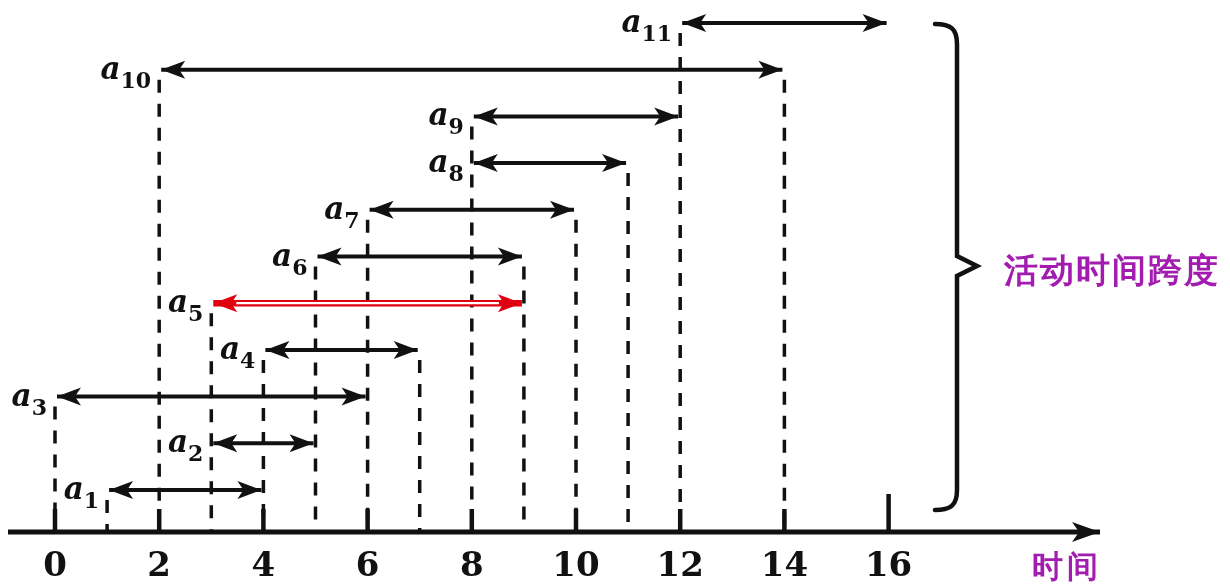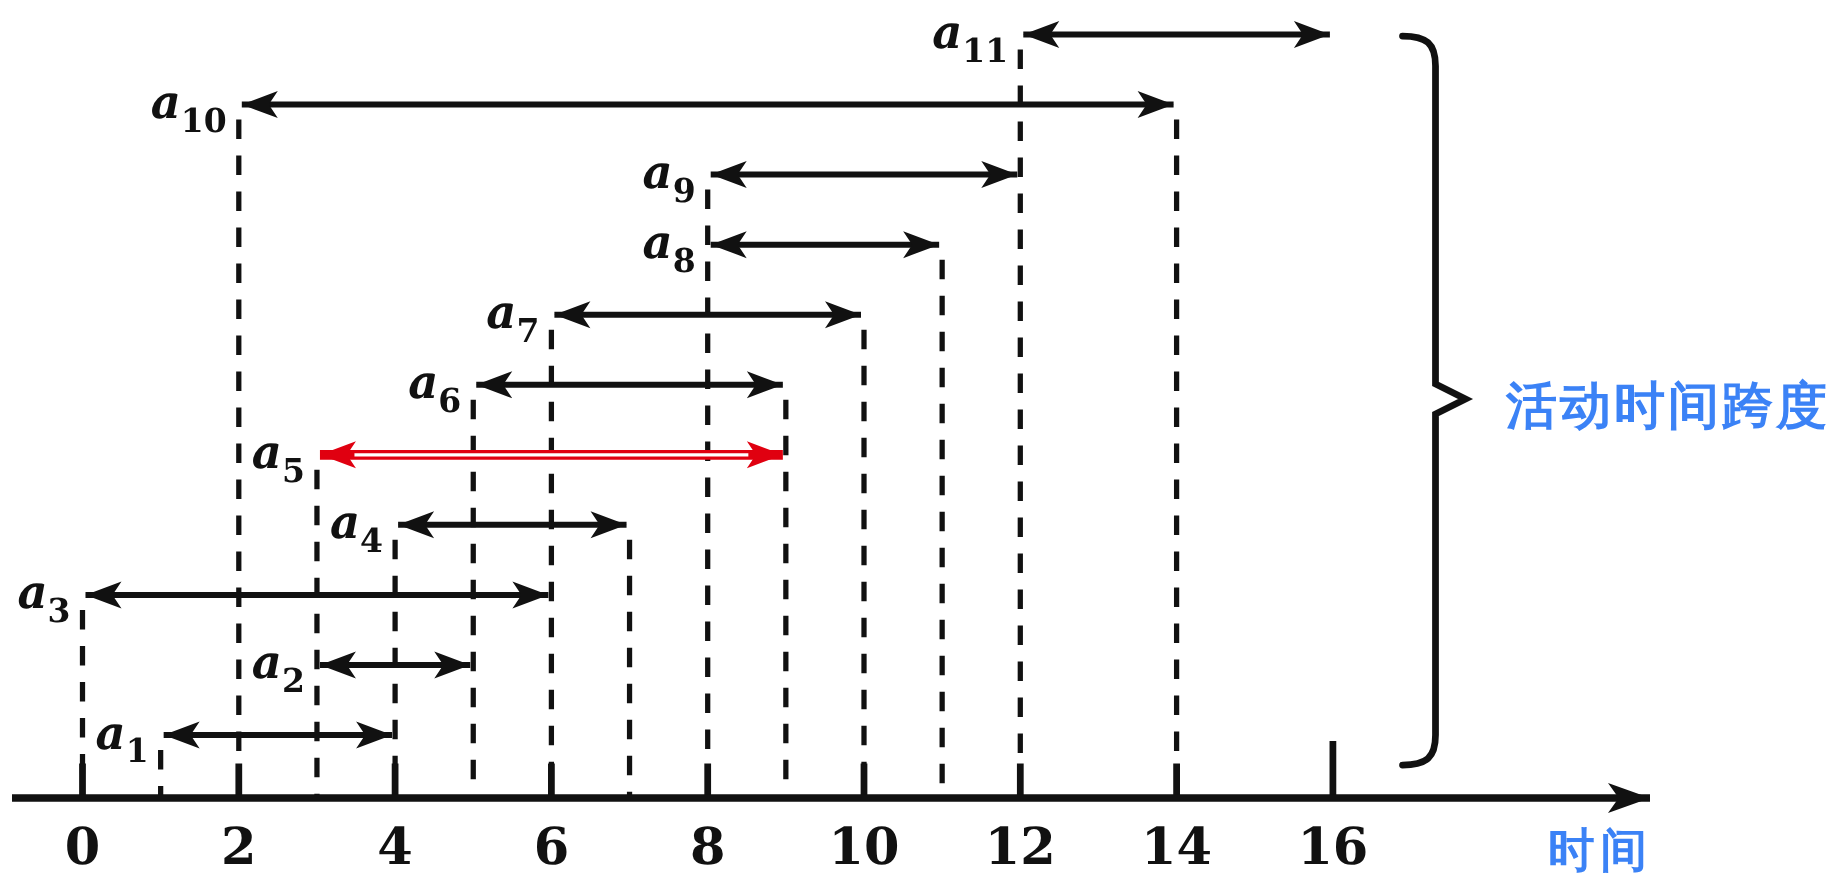--- a/index.html
+++ b/index.html
@@ -6,21 +6,21 @@
   #stage{
     position:relative;
     width:1230px;height:586px;
     background:#ffffff;
     overflow:hidden;
     font-family:"Liberation Sans", sans-serif;
   }
   #diagram-svg{position:absolute;left:0;top:0;}
   .cjk-label{
     position:absolute;
-    color:#3b82f6;
+    color:#a21caf;
     font-weight:bold;
     font-family:Liberation Serif, serif;
     white-space:nowrap;
   }
   #brace-label{
     left:1004px;top:248px;
     font-size:34px;
     letter-spacing:2px;
   }
   #axis-label{

